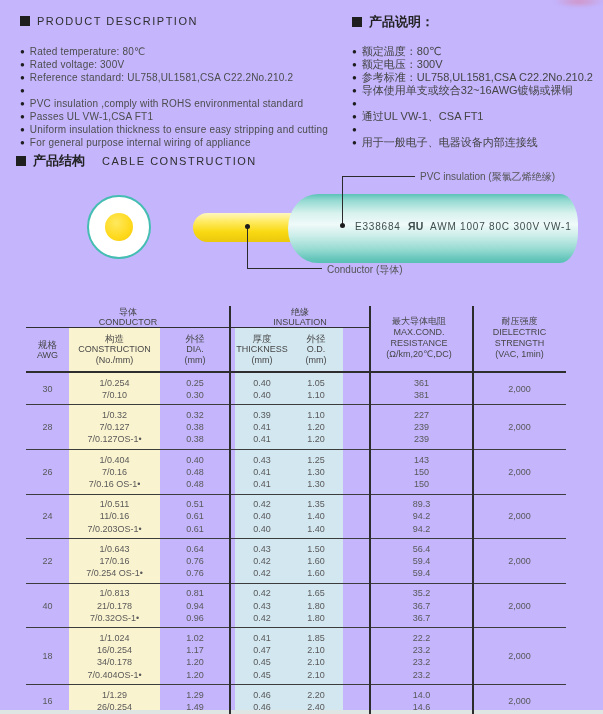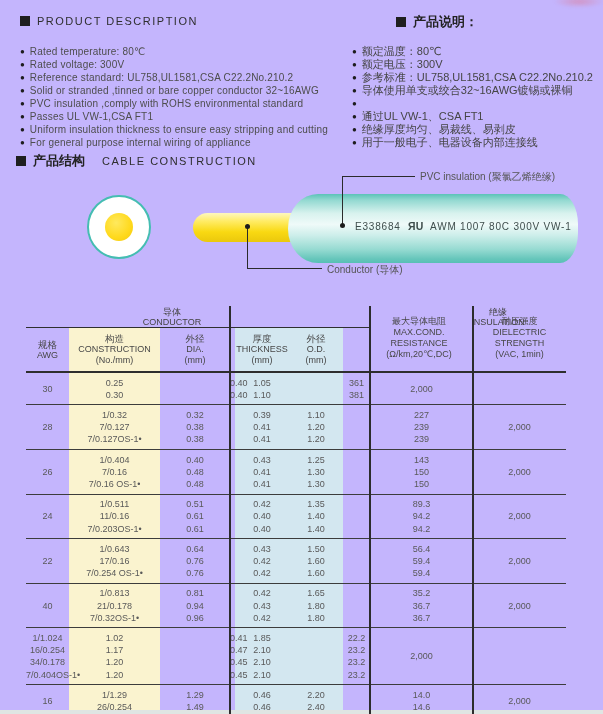--- a/index.html
+++ b/index.html
@@ -6,21 +6,21 @@
   .page{
     position:relative;width:603px;height:714px;background:#c4b5fd;overflow:hidden;
     font-family:"Liberation Sans","DejaVu Sans",sans-serif;color:#4d4d4d;padding-left:16px;
   }
   
   .sec-title{position:absolute;display:flex;align-items:center;gap:7px;white-space:nowrap;}
   .sq{width:10px;height:10px;background:#1f1f1f;flex:0 0 auto;}
   .sec-title .en{font-size:11px;letter-spacing:1.5px;color:#2e2e2e;}
   .sec-title .zh{font-size:13px;font-weight:600;color:#222;}
   #title-en{left:20px;top:15px;}
-  #title-zh{left:352px;top:13px;margin-left:44px;}
+  #title-zh{left:352px;top:13px;}
   #title-construction{left:16px;top:152px;}
   #title-construction .en{margin-left:10px;}
   
   .bullets{position:absolute;list-style:none;margin:0;padding:0;}
   #list-en{left:20px;top:45px;width:330px;}
   #list-zh{left:352px;top:45px;width:248px;}
   .bullets li{height:13px;line-height:13px;white-space:nowrap;display:flex;align-items:center;}
   .bullets .dot{font-size:8px;color:#1d1d1d;margin-right:5px;flex:0 0 auto;}
   #list-en li span.txt{font-size:10px;color:#4d4d4d;letter-spacing:0.2px;}
   #list-zh li span.txt{font-size:11px;color:#454545;text-align:right;}
@@ -52,21 +52,21 @@
   #cond-hline{left:247px;top:268px;width:75px;}
   #cond-dot{left:245px;top:224px;}
   
   .spec-table{position:absolute;left:26px;top:306px;width:540px;}
   .band{position:absolute;top:22px;height:520px;z-index:0;}
   #band-yellow{left:43px;width:91px;background:#faf3cf;}
   #band-blue{left:209px;width:108px;background:#d3e7f0;}
   .vdiv{position:absolute;top:0;width:1.5px;height:520px;background:#2c2c2c;z-index:3;}
   #vdiv-1{left:203px;} #vdiv-2{left:343px;} #vdiv-3{left:446px;}
   .tgrid{display:grid;grid-template-columns:43px 91px 70px 5px 54px 54px 27px 103px 93px;position:relative;z-index:1;}
-  .thead-group{height:22px;gap:44px;}
+  .thead-group{height:22px;}
   .gh{grid-row:1;display:flex;flex-direction:column;align-items:center;justify-content:center;
       font-size:9px;line-height:10.5px;color:#444;}
   .gh-conductor{grid-column:1/4;}
   .gh-insulation{grid-column:4/8;}
   .group-underline{position:absolute;left:0;top:20.5px;width:344px;height:1.5px;background:#2f2f2f;z-index:2;}
   .thead-sub{height:43px;border-bottom:2px solid #2e2e2e;}
   .th{display:flex;flex-direction:column;align-items:center;justify-content:center;
       font-size:9px;line-height:11px;color:#474747;text-align:center;white-space:nowrap;}
   .th .zh{font-size:9.5px;}
   .merged-th{position:absolute;top:0;height:64px;display:flex;flex-direction:column;align-items:center;justify-content:center;
@@ -107,21 +107,20 @@
       <li>
         <span class="dot">●</span>
         <span class="txt">Rated voltage: 300V</span>
       </li>
       <li>
         <span class="dot">●</span>
         <span class="txt">Reference standard: UL758,UL1581,CSA C22.2No.210.2</span>
       </li>
       <li>
         <span class="dot">●</span>
-        <span class="txt">Solid or stranded ,tinned or bare copper conductor 32~16AWG</span>
       </li>
       <li>
         <span class="dot">●</span>
         <span class="txt">PVC insulation ,comply with ROHS environmental standard</span>
       </li>
       <li>
         <span class="dot">●</span>
         <span class="txt">Passes UL VW-1,CSA FT1</span>
       </li>
       <li>
@@ -152,21 +151,20 @@
       </li>
       <li>
         <span class="dot">●</span>
       </li>
       <li>
         <span class="dot">●</span>
         <span class="txt">通过UL VW-1、CSA FT1</span>
       </li>
       <li>
         <span class="dot">●</span>
-        <span class="txt">绝缘厚度均匀、易裁线、易剥皮</span>
       </li>
       <li>
         <span class="dot">●</span>
         <span class="txt">用于一般电子、电器设备内部连接线</span>
       </li>
     </ul>
 
   <div class="sec-title" id="title-construction">
     <span class="sq"></span>
     <span class="zh">产品结构</span>
@@ -255,20 +253,24 @@
         <span>DIELECTRIC</span>
         <span>STRENGTH</span>
         <span>(VAC, 1min)</span>
       </div>
 
     <div class="tbody" id="table-body">
         <div class="tgrid group-row">
           <div class="cell c-awg c-center">
             <div class="ln">30</div>
           </div>
+          <div class="cell c-cons">
+            <div class="ln">1/0.254</div>
+            <div class="ln">7/0.10</div>
+          </div>
           <div class="cell c-dia">
             <div class="ln">0.25</div>
             <div class="ln">0.30</div>
           </div>
           <div></div>
           <div class="cell c-th">
             <div class="ln">0.40</div>
             <div class="ln">0.40</div>
           </div>
           <div class="cell c-od">
@@ -453,20 +455,23 @@
           <div class="cell c-res">
             <div class="ln">35.2</div>
             <div class="ln">36.7</div>
             <div class="ln">36.7</div>
           </div>
           <div class="cell c-diel c-center">
             <div class="ln">2,000</div>
           </div>
         </div>
         <div class="tgrid group-row">
+          <div class="cell c-awg c-center">
+            <div class="ln">18</div>
+          </div>
           <div class="cell c-cons">
             <div class="ln">1/1.024</div>
             <div class="ln">16/0.254</div>
             <div class="ln">34/0.178</div>
             <div class="ln">7/0.404OS-1•</div>
           </div>
           <div class="cell c-dia">
             <div class="ln">1.02</div>
             <div class="ln">1.17</div>
             <div class="ln">1.20</div>

